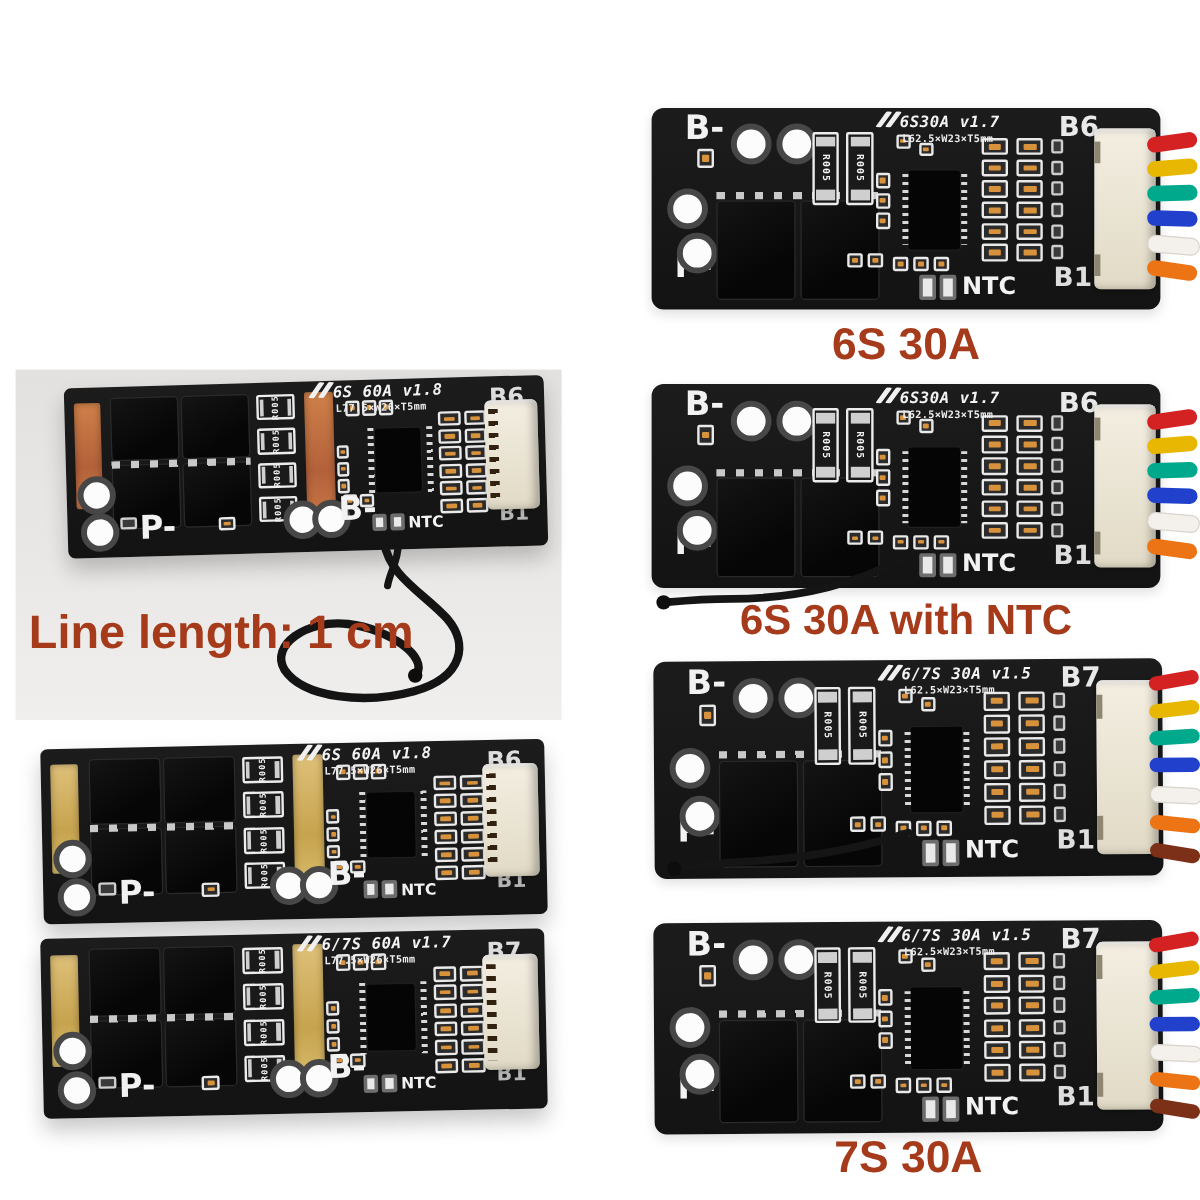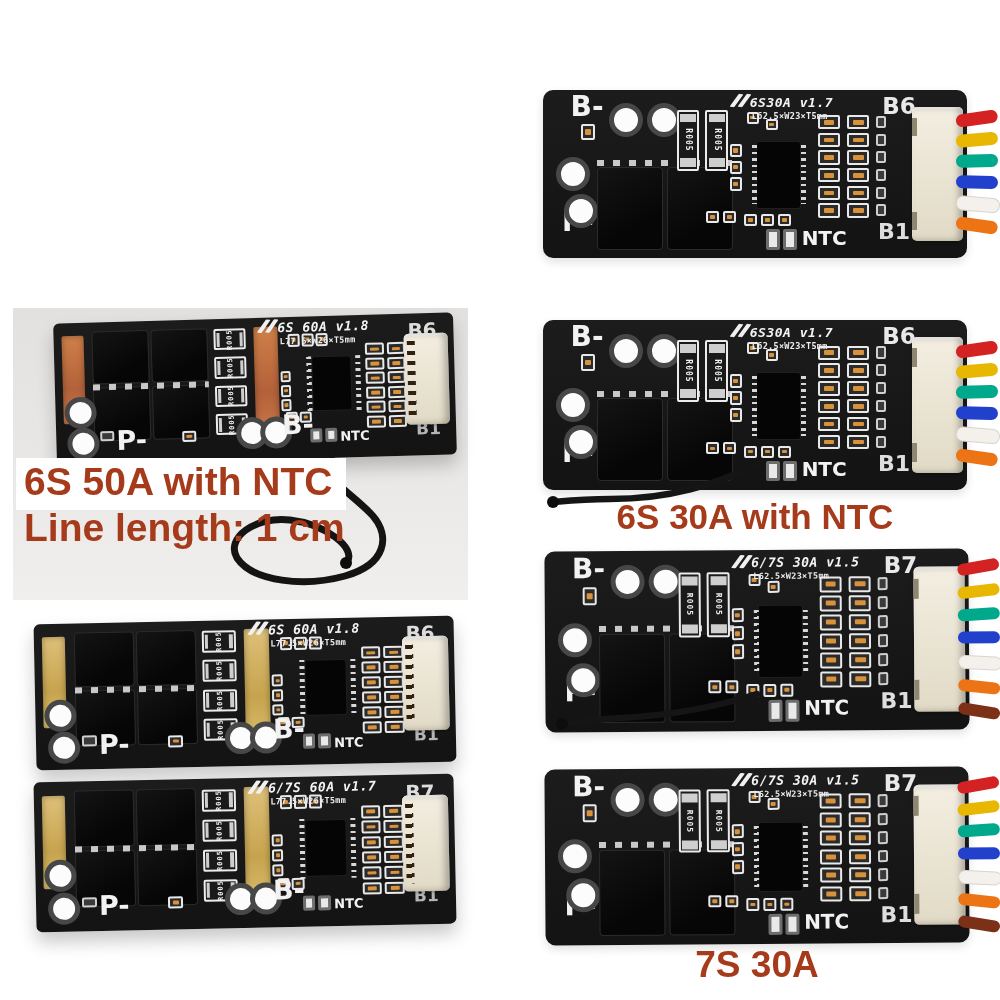--- a/index.html
+++ b/index.html
@@ -560,19 +560,17 @@
   </svg>
   <svg class="ntc" style="left:540px;top:455px;width:230px;height:60px;" viewBox="0 0 230 60">
     <path d="M217,9 C175,30 130,44 70,44 C45,44 25,46 14,47" fill="none" stroke="#151515" stroke-width="6.5" stroke-linecap="round"></path>
     <circle cx="13" cy="47" r="6" fill="#0d0d0d"></circle>
   </svg>
   <svg class="ntc" style="left:548px;top:658px;width:230px;height:80px;" viewBox="0 0 230 80">
     <path d="M209,36 C165,50 115,58 72,60 C48,61 28,64 15,66" fill="none" stroke="#151515" stroke-width="6.5" stroke-linecap="round"></path>
     <circle cx="14" cy="66" r="6" fill="#0d0d0d"></circle>
   </svg>
 
-  <div class="caption" style="left:16px;top:458px;font-size:39px;">
-    <span class="capbox">6S 50A with NTC</span>
-  </div>
   <div class="caption" style="left:24px;top:506px;font-size:39px;">Line length: 1 cm</div>
+  <div class="caption cap-center" style="left:543px;top:266px;width:424px;font-size:37px;">6S 30A</div>
   <div class="caption cap-center" style="left:543px;top:497px;width:424px;font-size:35px;">6S 30A with NTC</div>
   <div class="caption cap-center" style="left:545px;top:944px;width:424px;font-size:37px;">7S 30A</div>
 </div>
 
 </body></html>

